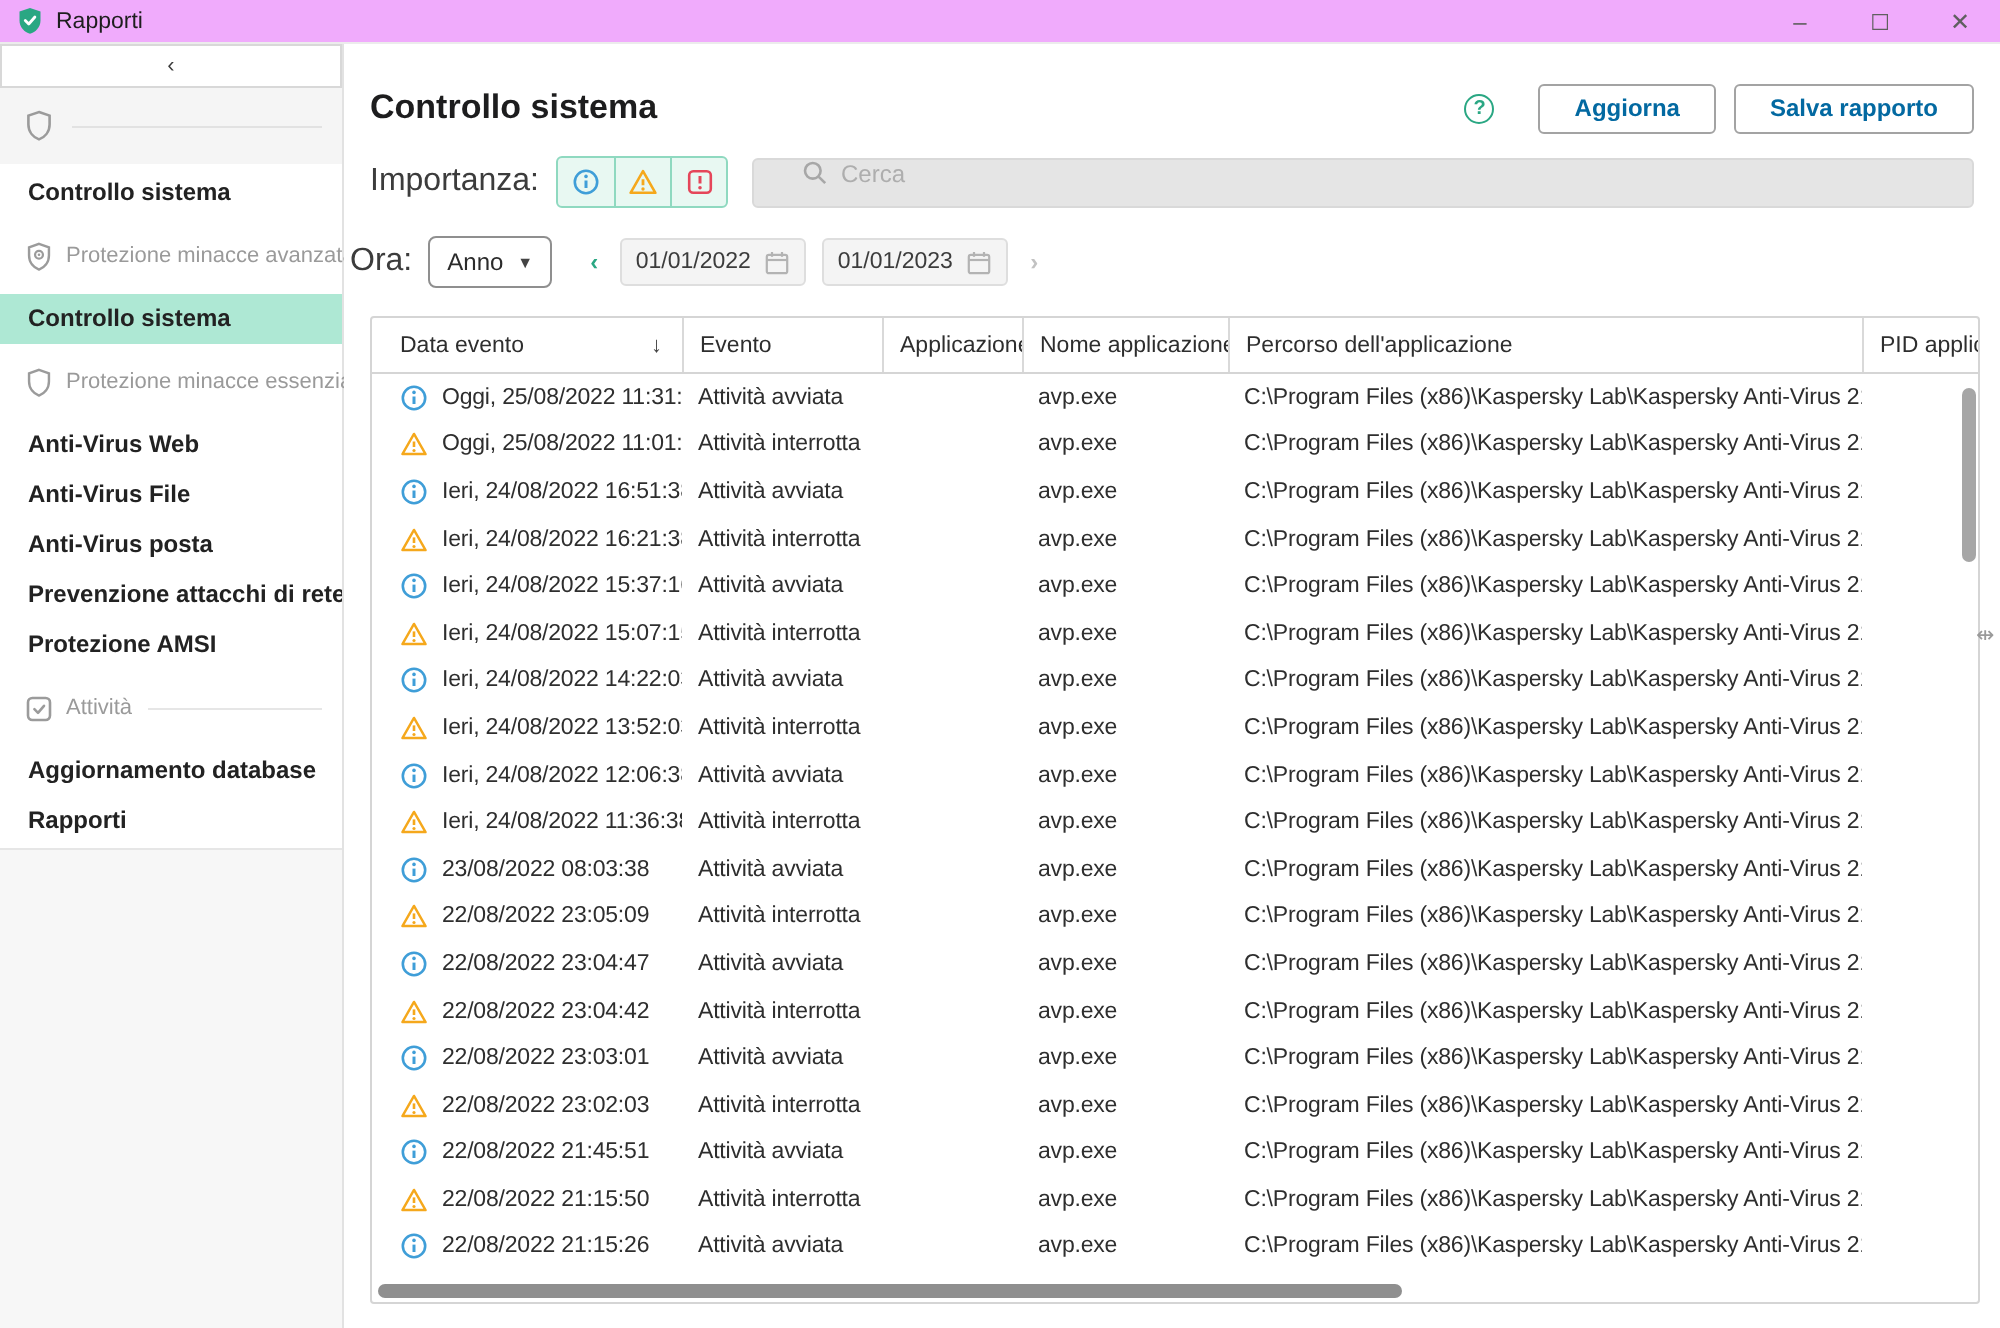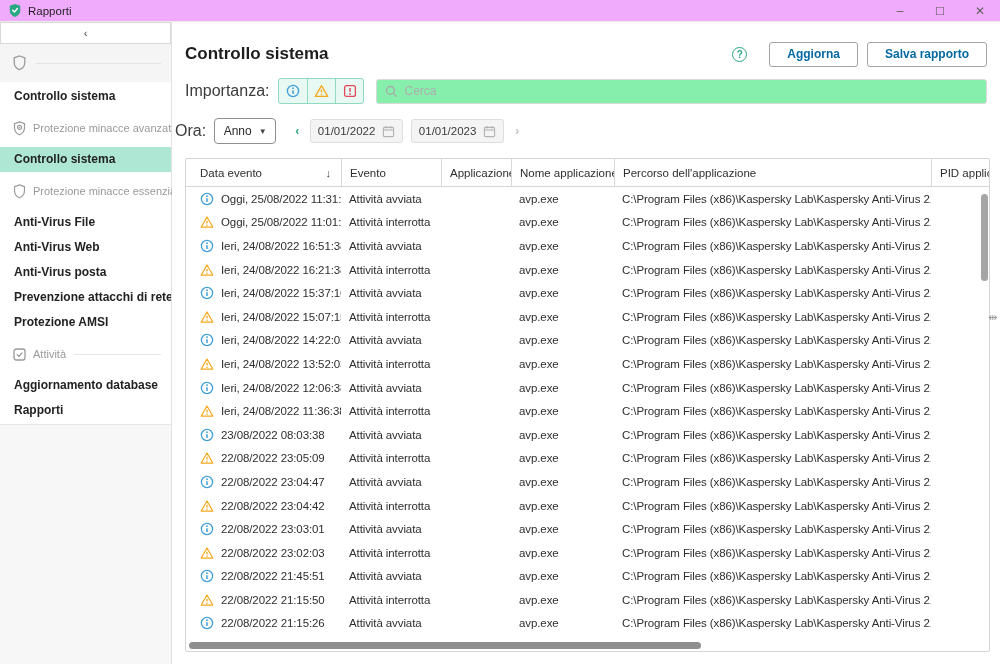--- a/index.html
+++ b/index.html
@@ -47,21 +47,21 @@
 
   
   .filter-row1 { position:absolute; top:56px; left:13px; right:13px; height:26px;
                  display:flex; align-items:center; }
   .filter-label { font-size:16px; color:#3c3c3c; }
   .sev-group { display:flex; margin-left:9px; border:1px solid #8fd9c0; border-radius:3px;
                background:#e8f8f2; overflow:hidden; height:26px; }
   .sev-btn { width:28px; height:24px; display:flex; align-items:center; justify-content:center; }
   .sev-btn + .sev-btn { border-left:1px solid #8fd9c0; }
   .search-box { flex:1; margin-left:12px; height:25px; border:1px solid #d9d9d9; border-radius:3px;
-                display:flex; align-items:center; padding:0 8px; background:#86efac; }
+                display:flex; align-items:flex-start; padding:0 24px; background:#e5e5e5; }
   .search-box input { border:none; outline:none; flex:1; font-size:12px; color:#333; margin-left:6px;
                       font-family:inherit; background:transparent; }
   .search-box input::placeholder { color:#aeaeae; }
 
   
   .filter-row2 { position:absolute; top:96px; left:3px; height:26px; display:flex; align-items:center; }
   .select-box { margin-left:8px; width:62px; height:26px; border:1px solid #8f8f8f; border-radius:4px;
                 background:#fff; display:flex; align-items:center; justify-content:center;
                 font-size:12px; color:#2b2b2b; gap:7px; }
   .select-box .chev { font-size:8px; color:#444; }
@@ -143,22 +143,22 @@
         <div class="side-link selected">Controllo sistema</div>
         <div class="side-section">
           <span style="display:flex;">
             <svg width="13" height="15" viewBox="0 0 13 16">
               <path d="M6.5 1 L11.8 2.8 V7.2 C11.8 11 9.3 13.6 6.5 14.7 C3.7 13.6 1.2 11 1.2 7.2 V2.8 Z" fill="none" stroke="#9b9b9b" stroke-width="1.3"></path>
             </svg>
           </span>
           <span class="lbl">Protezione minacce essenziale</span>
           <span class="line"></span>
         </div>
+        <div class="side-link">Anti-Virus Web</div>
         <div class="side-link">Anti-Virus File</div>
-        <div class="side-link">Anti-Virus Web</div>
         <div class="side-link">Anti-Virus posta</div>
         <div class="side-link">Prevenzione attacchi di rete</div>
         <div class="side-link">Protezione AMSI</div>
         <div class="side-section">
           <span style="display:flex;">
             <svg width="13" height="13" viewBox="0 0 13 13">
               <rect x="1" y="1" width="11" height="11" rx="2.2" fill="none" stroke="#9b9b9b" stroke-width="1.3"></rect>
               <path d="M4.2 6.6 L6 8.4 L9 4.9" fill="none" stroke="#9b9b9b" stroke-width="1.3" stroke-linecap="round" stroke-linejoin="round"></path>
             </svg>
           </span>

